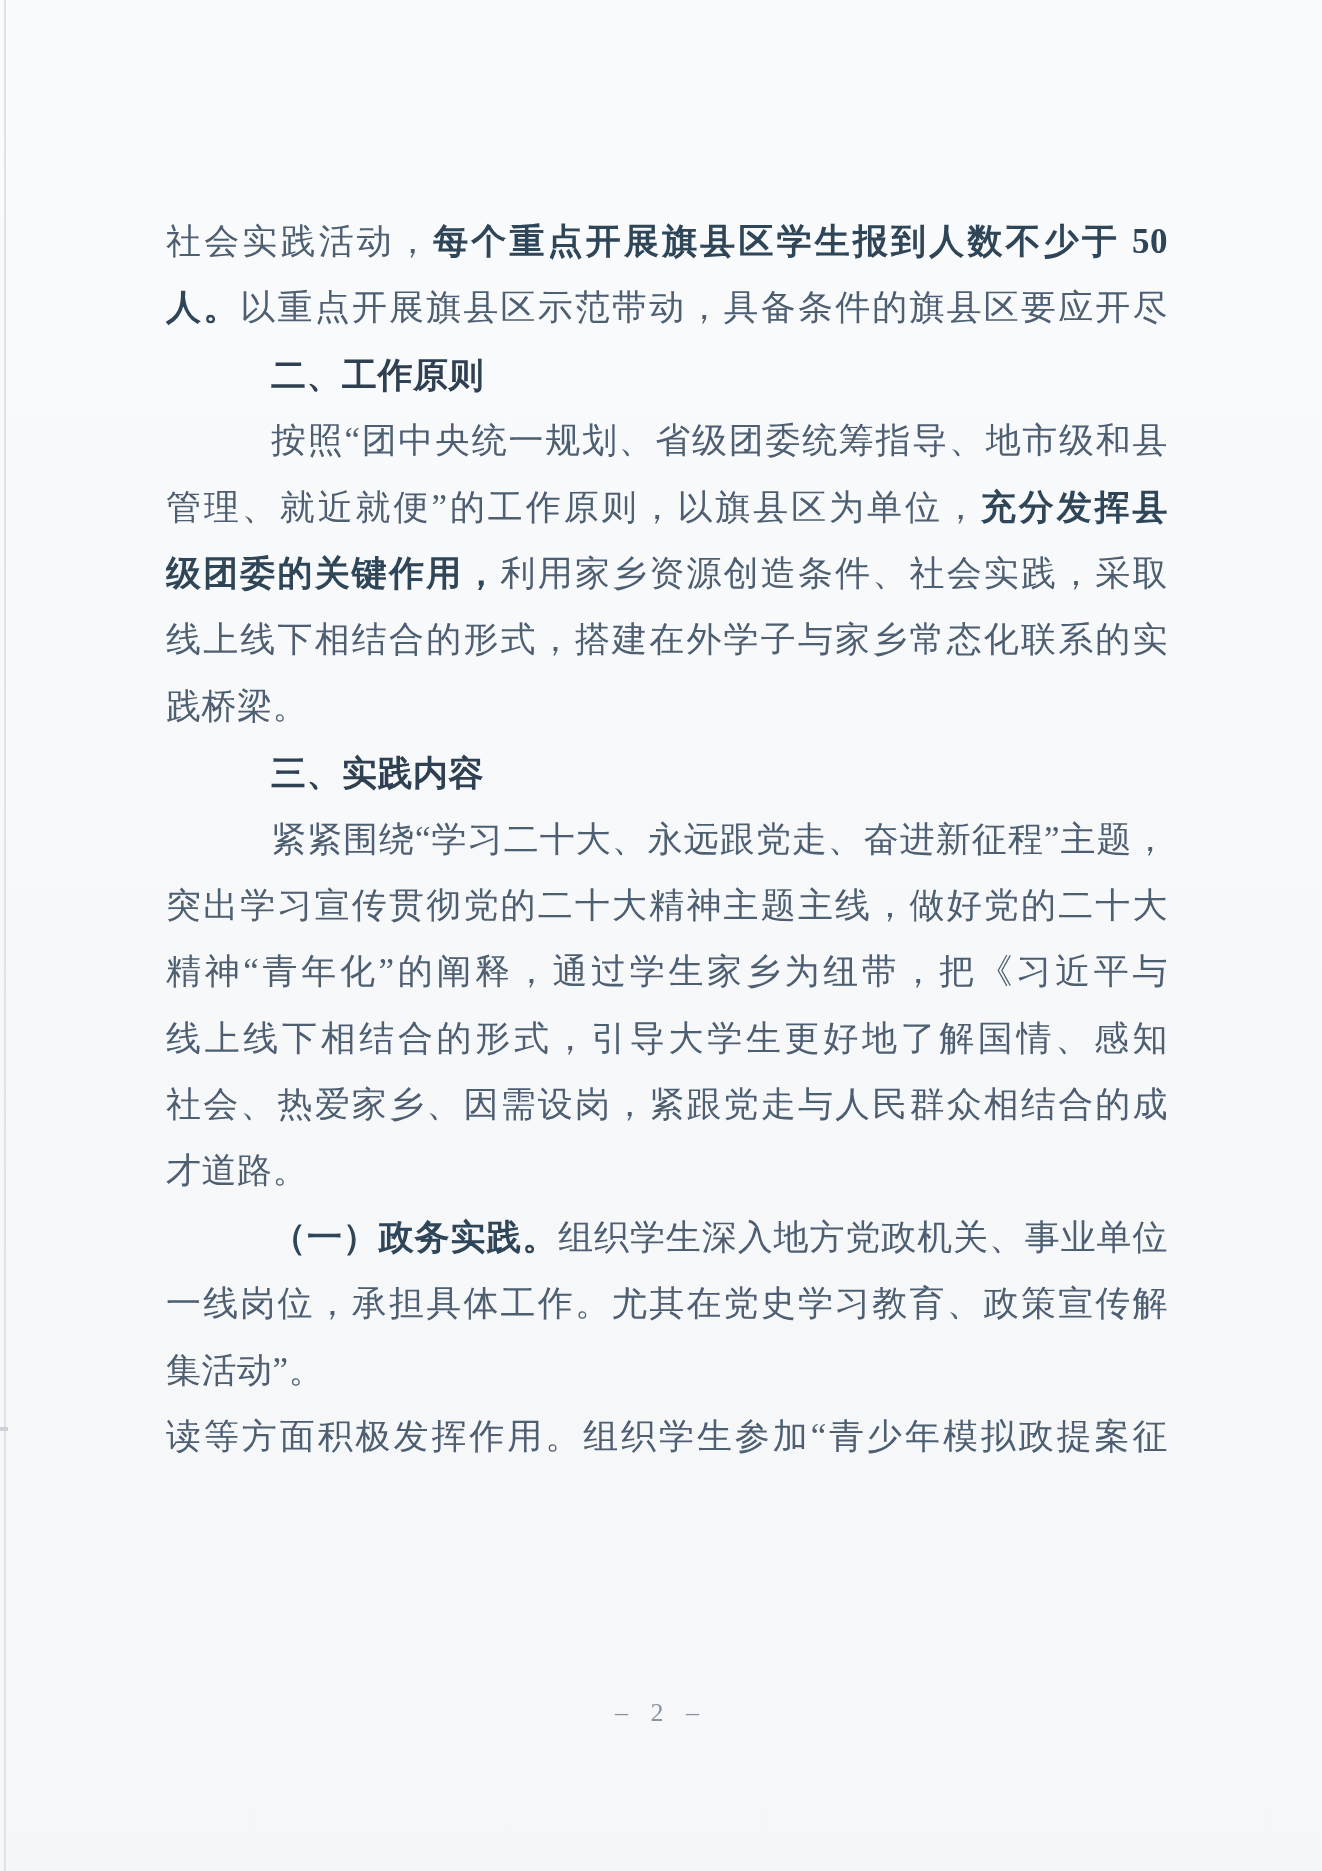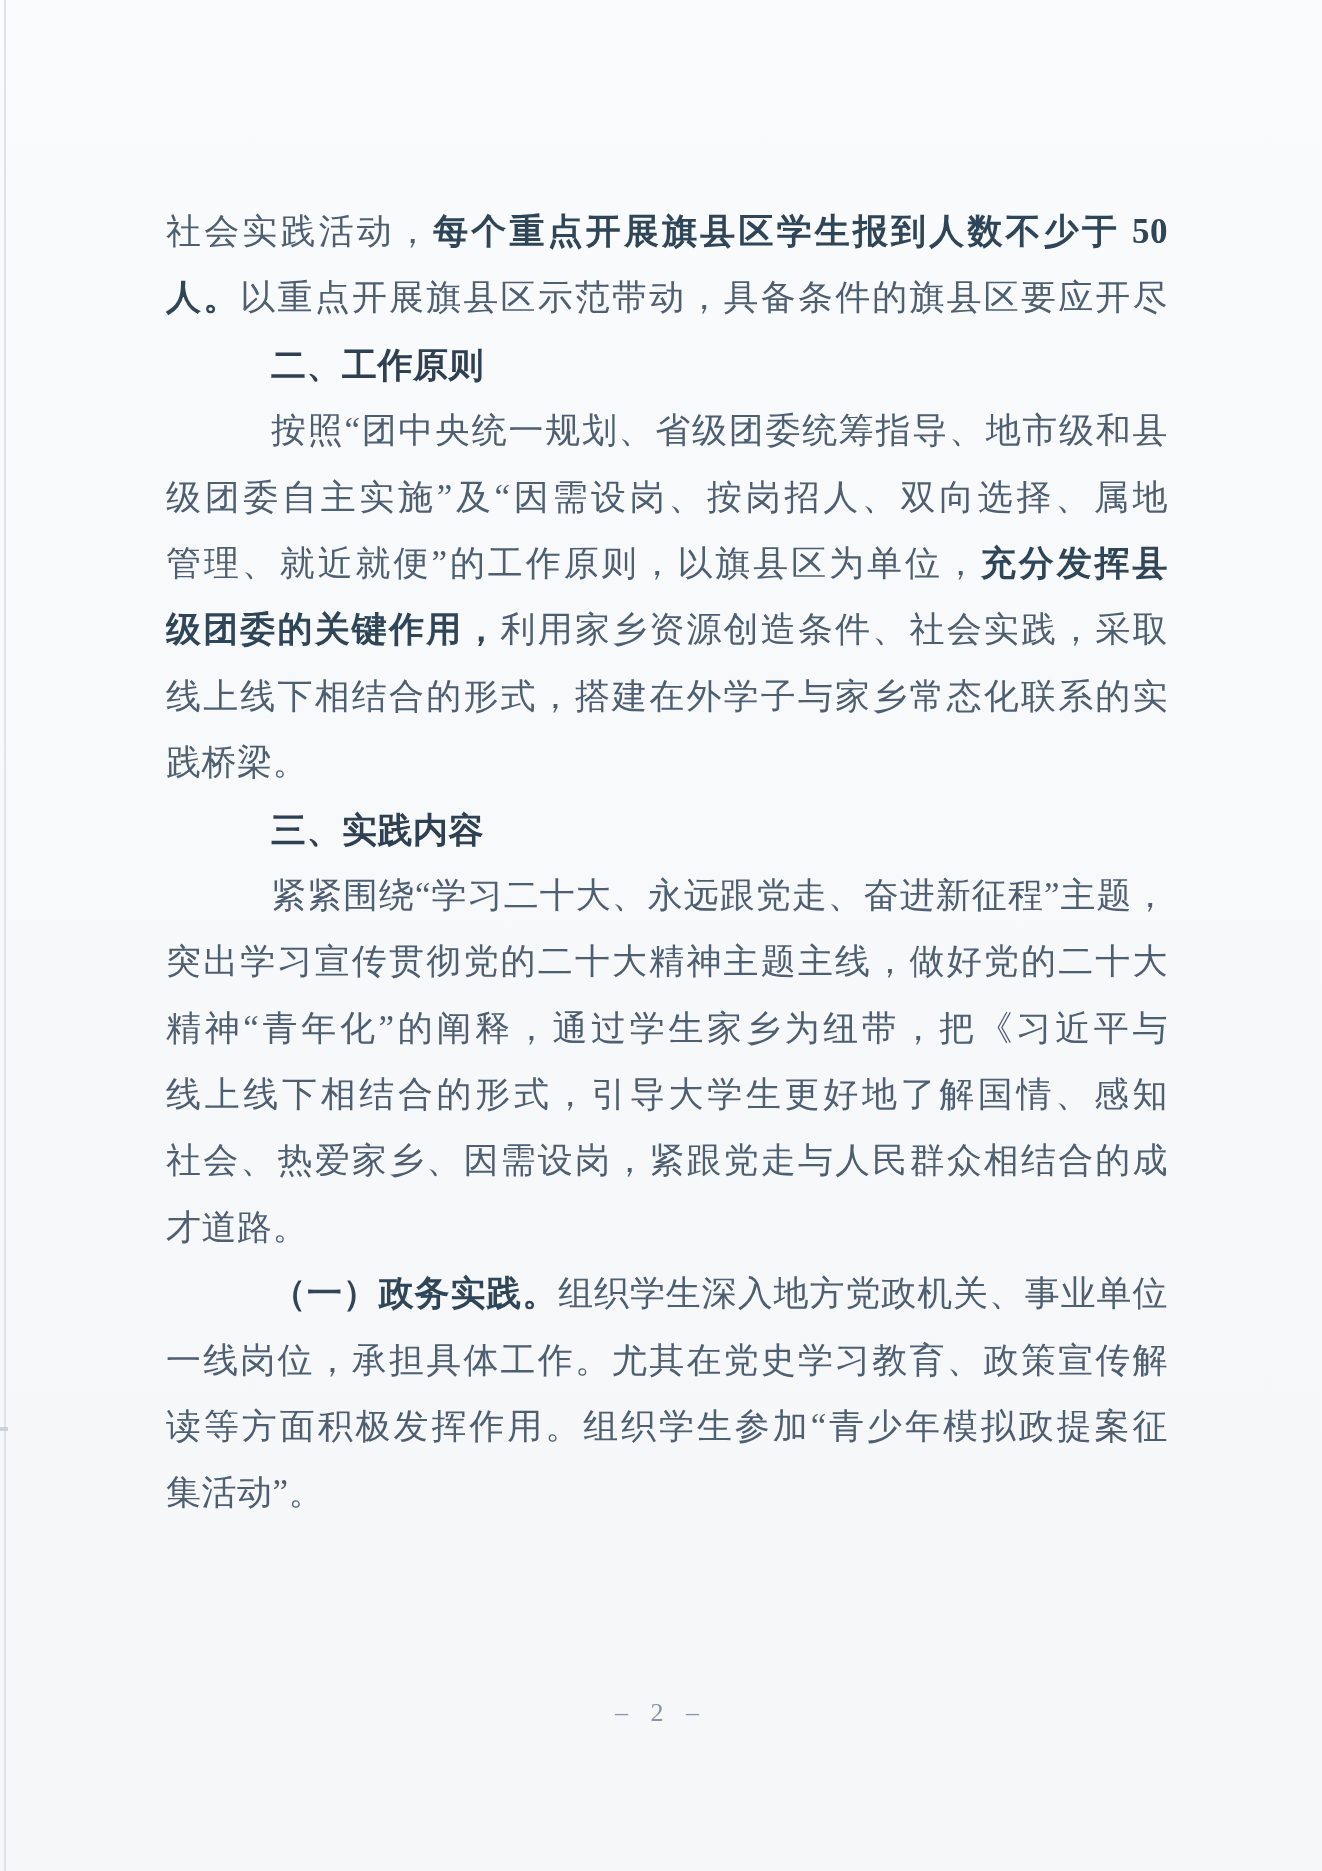--- a/index.html
+++ b/index.html
@@ -24,21 +24,21 @@
   }
   .scan-dash {
     position: absolute;
     left: 0; top: 1427px;
     width: 8px; height: 4px;
     background: #ccd1d7;
   }
   .doc-body {
     position: absolute;
     left: 166px;
-    top: 199px;
+    top: 209px;
     width: 1002px;
   }
   .line {
     height: 66.4px;
     line-height: 66.4px;
     font-size: 35px;
     font-family: "Liberation Serif", "DejaVu Serif", serif;
     color: #4e5f72;
     text-align: justify;
     text-align-last: justify;
@@ -85,21 +85,20 @@
 
     <div class="line"><span>社会实践活动，</span><span class="b">每个重点开展旗县区学生报到人数不少于 50</span></div>
 
     <div class="line"><span class="b">人。</span><span>以重点开展旗县区示范带动，具备条件的旗县区要应开尽</span></div>
 
 
     <div class="line heading indent"><span>二、工作原则</span></div>
 
     <div class="line indent"><span>按照“团中央统一规划、省级团委统筹指导、地市级和县</span></div>
 
-    <div class="line"><span>级团委自主实施”及“因需设岗、按岗招人、双向选择、属地</span></div>
 
     <div class="line"><span>管理、就近就便”的工作原则，以旗县区为单位，</span><span class="b">充分发挥县</span></div>
 
     <div class="line"><span class="b">级团委的关键作用，</span><span>利用家乡资源创造条件、社会实践，采取</span></div>
 
     <div class="line"><span>线上线下相结合的形式，搭建在外学子与家乡常态化联系的实</span></div>
 
     <div class="line last"><span>践桥梁。</span></div>
 
     <div class="line heading indent"><span>三、实践内容</span></div>
@@ -114,21 +113,21 @@
     <div class="line"><span>线上线下相结合的形式，引导大学生更好地了解国情、感知</span></div>
 
     <div class="line"><span>社会、热爱家乡、因需设岗，紧跟党走与人民群众相结合的成</span></div>
 
     <div class="line last"><span>才道路。</span></div>
 
     <div class="line indent"><span class="b">（一）政务实践。</span><span>组织学生深入地方党政机关、事业单位</span></div>
 
     <div class="line"><span>一线岗位，承担具体工作。尤其在党史学习教育、政策宣传解</span></div>
 
+    <div class="line last"><span>集活动”。</span></div>
+
     <div class="line"><span>读等方面积极发挥作用。组织学生参加“青少年模拟政提案征</span></div>
-
-    <div class="line last"><span>集活动”。</span></div>
 
   </div>
 
   <div class="page-number">– 2 –</div>
 
 </div>
 
 </body></html>

